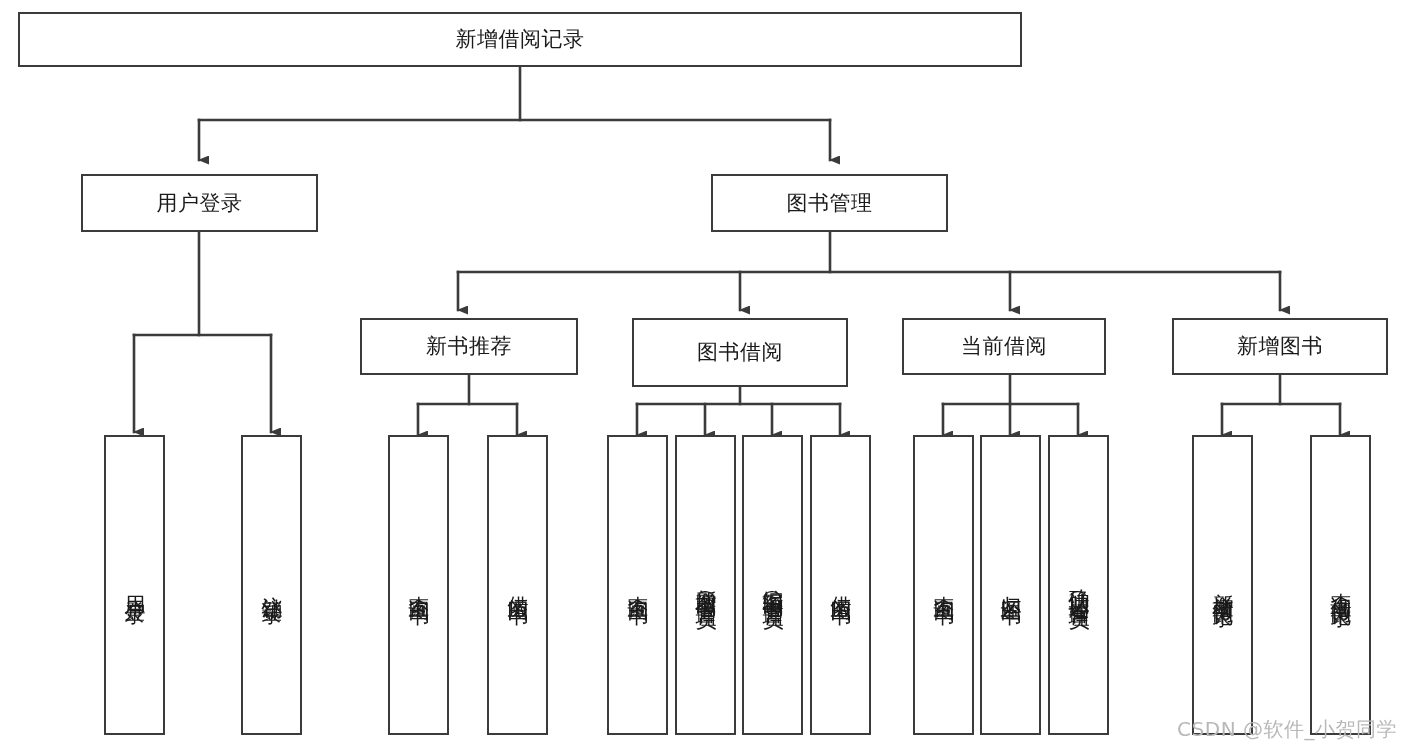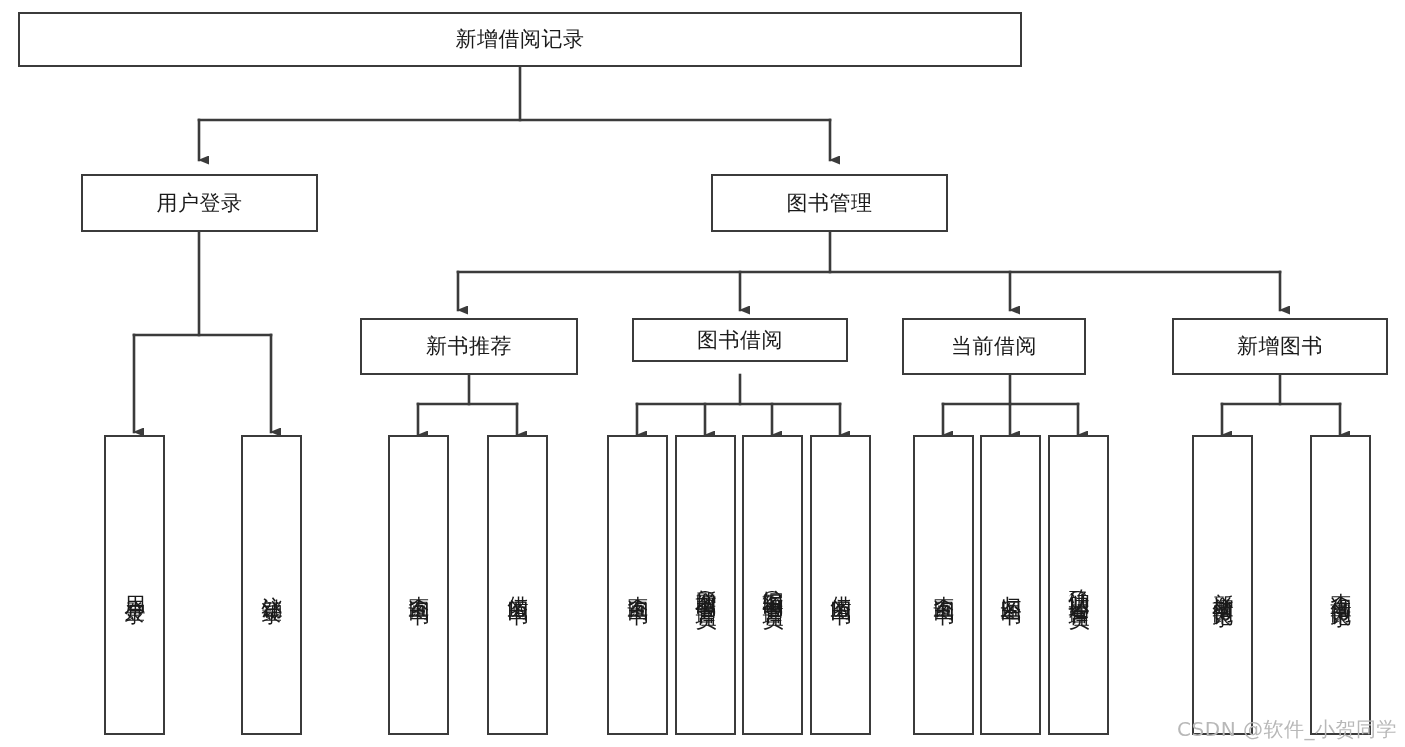--- a/index.html
+++ b/index.html
@@ -131,25 +131,25 @@
   </div>
 
   <div class="node horiz" style="left:360px; top:318px; width:218px; height:57px;">
     <span class="node-label">新书推荐</span>
   </div>
 
   <div class="node horiz" style="left:711px; top:174px; width:237px; height:58px;">
     <span class="node-label">图书管理</span>
   </div>
 
-  <div class="node horiz" style="left:632px; top:318px; width:216px; height:44px;font-family:Liberation Serif, serif;">
+  <div class="node horiz" style="left:632px; top:318px; width:216px; height:69px;font-family:Liberation Serif, serif;">
     <span class="node-label">图书借阅</span>
   </div>
 
-  <div class="node horiz" style="left:902px; top:318px; width:184px; height:57px;">
+  <div class="node horiz" style="left:902px; top:318px; width:204px; height:57px;">
     <span class="node-label">当前借阅</span>
   </div>
 
   <div class="node horiz" style="left:1172px; top:318px; width:216px; height:57px;">
     <span class="node-label">新增图书</span>
   </div>
 
   <div class="node vert" style="left:104px; top:435px; width:61px; height:300px;">
     <span class="node-label">用户登录</span>
   </div>

